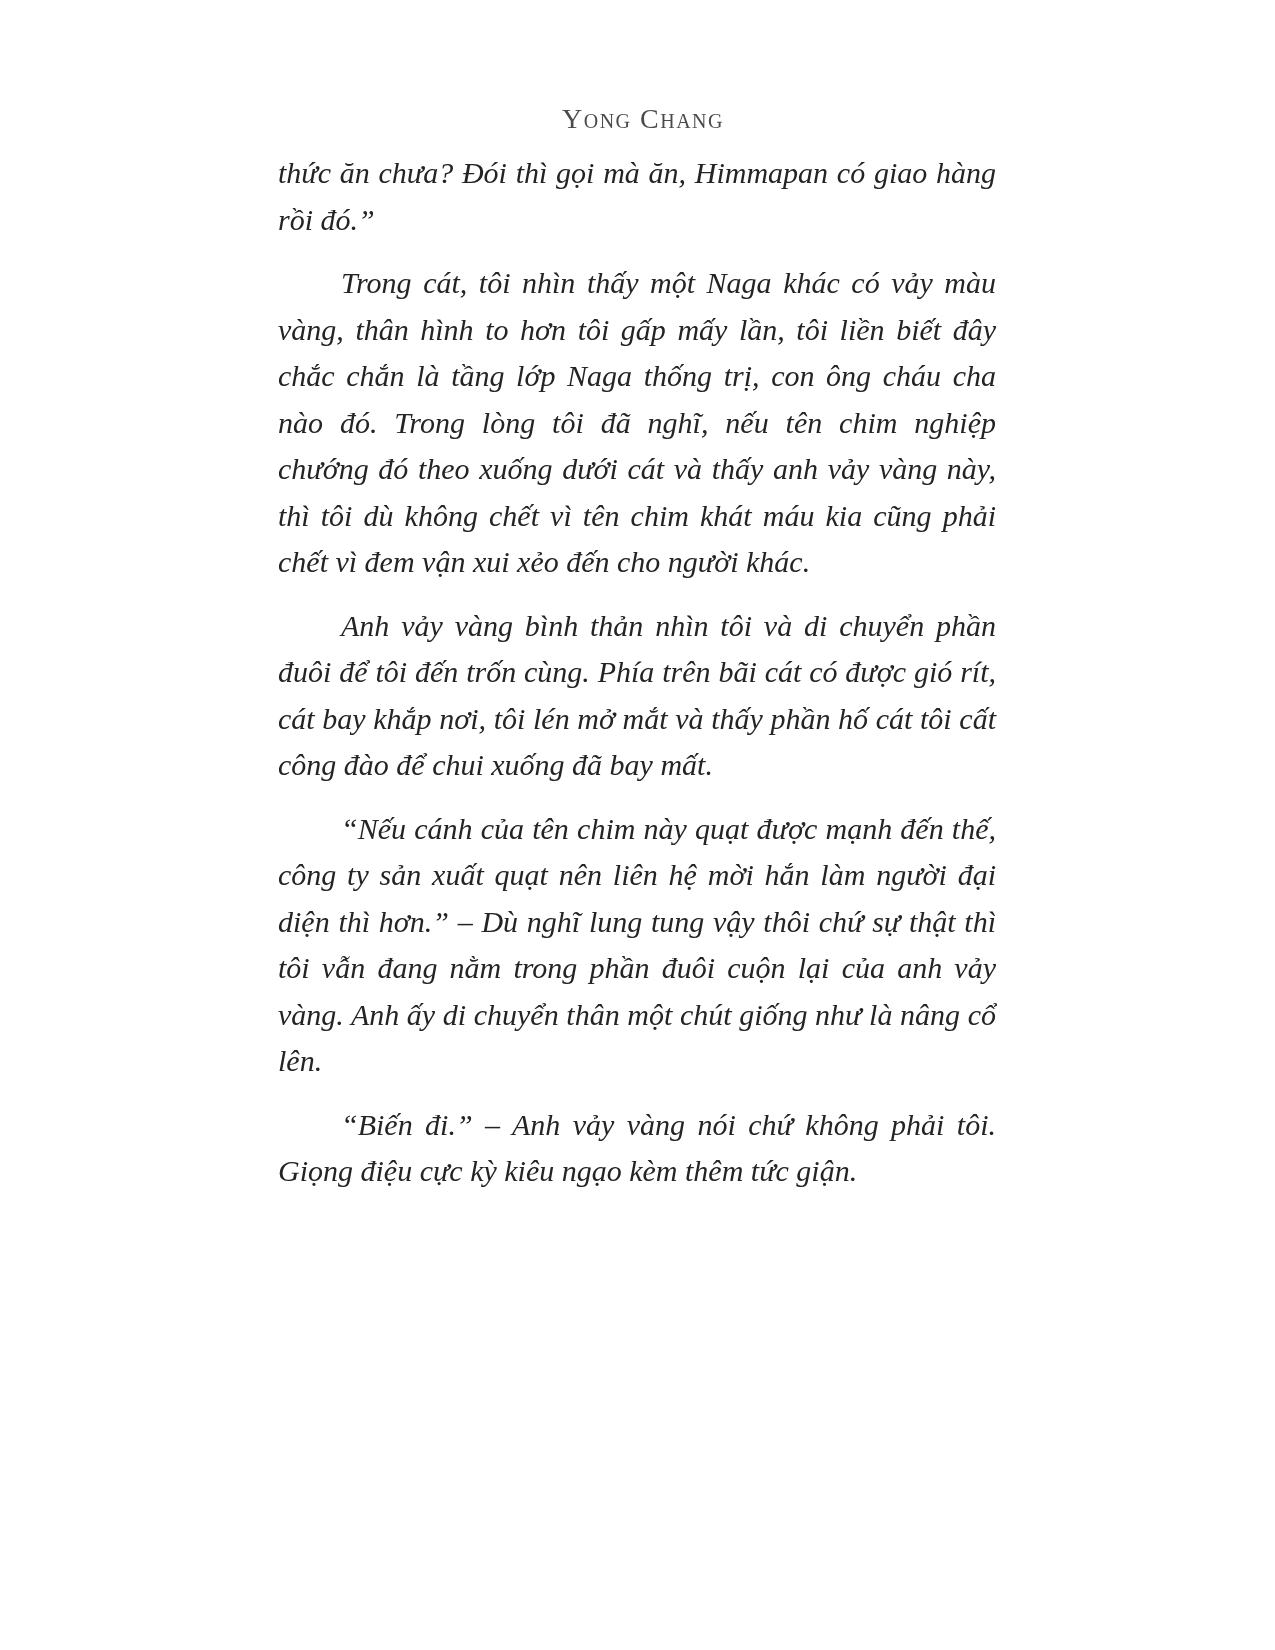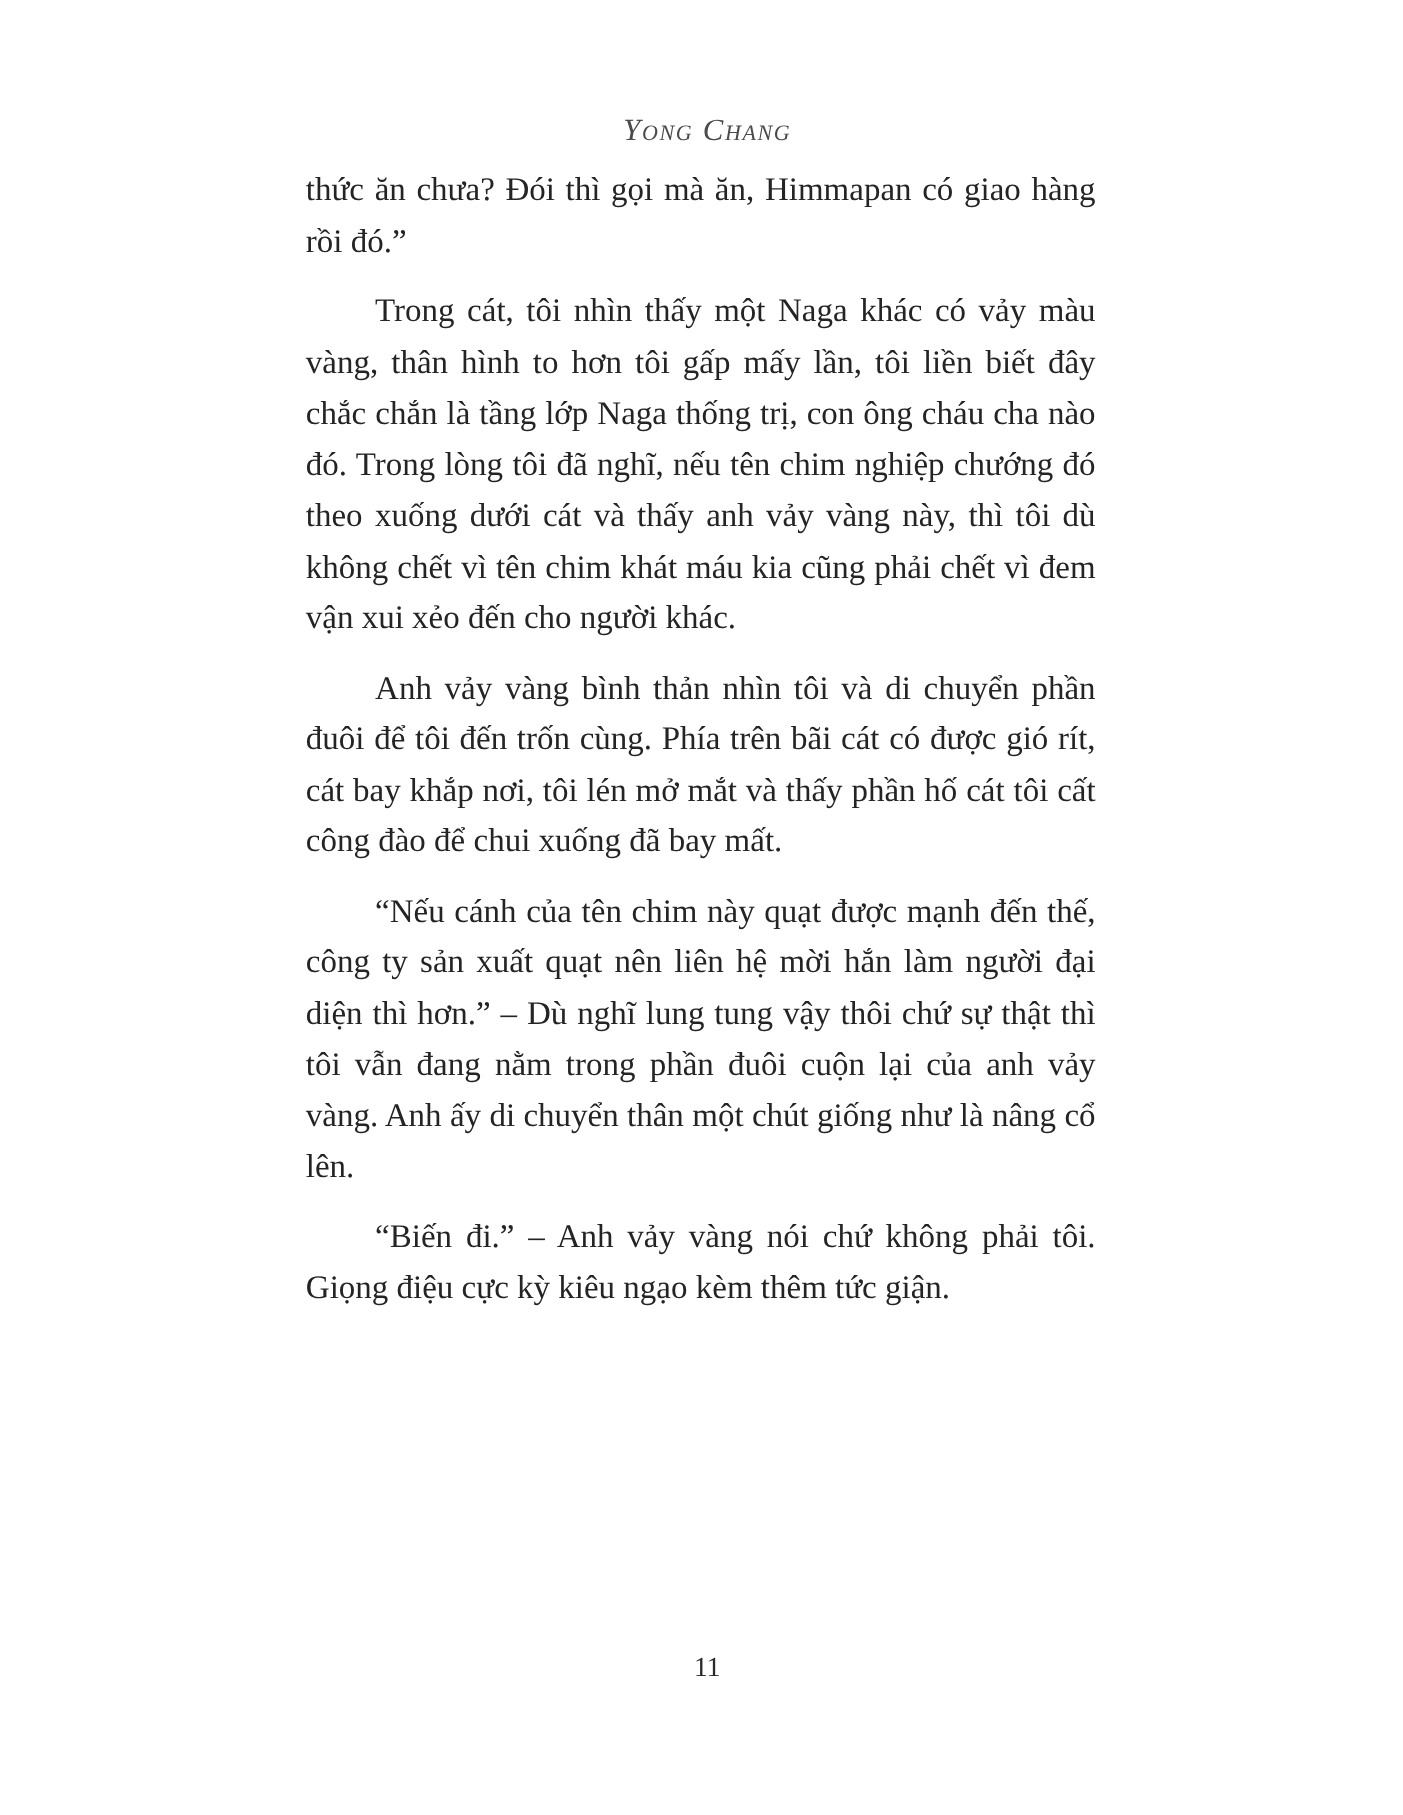--- a/index.html
+++ b/index.html
@@ -15,33 +15,32 @@
   .running-header {
     position: absolute;
     top: 103px;
     left: 278px;
     width: 730px;
     text-align: center;
     font-size: 28px;
     font-variant: small-caps;
     letter-spacing: 1.5px;
     color: #4b4b4b;
-    font-style: italic;
   }
   .body-text {
     position: absolute;
     top: 150px;
     left: 278px;
     width: 730px;
     font-size: 30px;
     line-height: 46.5px;
     text-align: justify;
     color: #242424;
   }
-  .body-text p { margin: 0 12px 17px 0; }
+  .body-text p { margin: 0 12px 17px 0; font-style: italic; }
   .body-text p.indent { text-indent: 63px; }
   .page-number {
     position: absolute;
     top: 1503px;
     left: 278px;
     width: 730px;
     text-align: center;
     font-size: 25px;
     color: #2a2a2a;
   }
@@ -54,15 +53,14 @@
   <div class="running-header">Yong Chang</div>
 
   <div class="body-text">
     <p class="noindent">thức ăn chưa? Đói thì gọi mà ăn, Himmapan có giao hàng rồi đó.”</p>
     <p class="indent">Trong cát, tôi nhìn thấy một Naga khác có vảy màu vàng, thân hình to hơn tôi gấp mấy lần, tôi liền biết đây chắc chắn là tầng lớp Naga thống trị, con ông cháu cha nào đó. Trong lòng tôi đã nghĩ, nếu tên chim nghiệp chướng đó theo xuống dưới cát và thấy anh vảy vàng này, thì tôi dù không chết vì tên chim khát máu kia cũng phải chết vì đem vận xui xẻo đến cho người khác.</p>
     <p class="indent">Anh vảy vàng bình thản nhìn tôi và di chuyển phần đuôi để tôi đến trốn cùng. Phía trên bãi cát có được gió rít, cát bay khắp nơi, tôi lén mở mắt và thấy phần hố cát tôi cất công đào để chui xuống đã bay mất.</p>
     <p class="indent">“Nếu cánh của tên chim này quạt được mạnh đến thế, công ty sản xuất quạt nên liên hệ mời hắn làm người đại diện thì hơn.” – Dù nghĩ lung tung vậy thôi chứ sự thật thì tôi vẫn đang nằm trong phần đuôi cuộn lại của anh vảy vàng. Anh ấy di chuyển thân một chút giống như là nâng cổ lên.</p>
     <p class="indent">“Biến đi.” – Anh vảy vàng nói chứ không phải tôi. Giọng điệu cực kỳ kiêu ngạo kèm thêm tức giận.</p>
   </div>
 
-  <div class="page-number">11</div>
 
 </div>
 
 </body></html>

